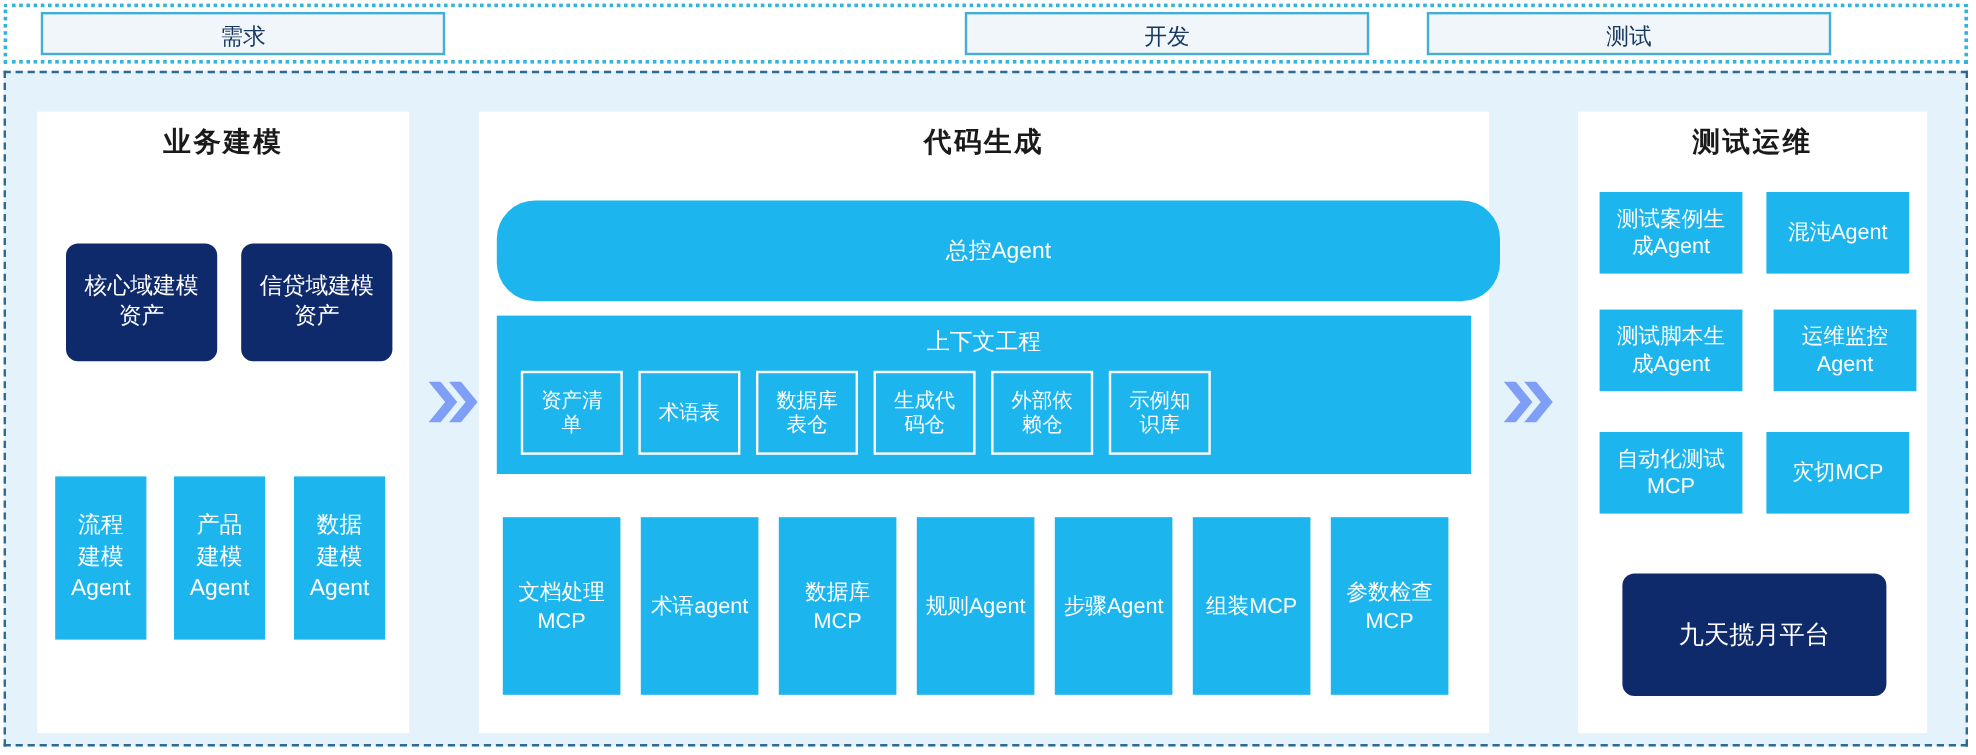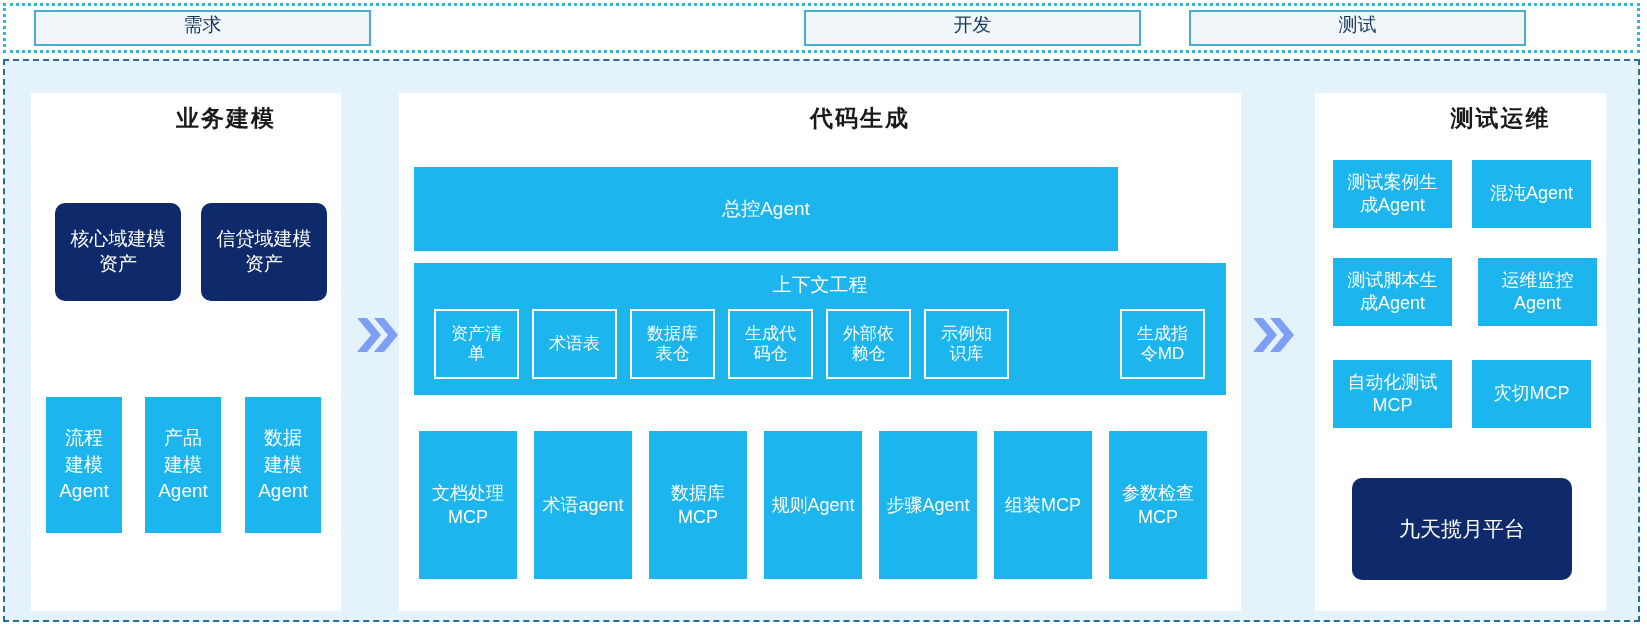--- a/index.html
+++ b/index.html
@@ -8,54 +8,54 @@
     background:#ffffff; font-family:"Liberation Sans", sans-serif;
   }
   
   .top-band {
     position:absolute; left:3px; top:3px; width:1631px; height:44px;
     border:3px dotted #35b3d9; background:#ffffff;
   }
   .stage {
     position:absolute; top:4px; height:36px; width:337px;
     background:#f0f6fa; border:2px solid #45aed6; box-sizing:border-box;
-    display:flex; align-items:flex-start; justify-content:center;
+    display:flex; align-items:flex-end; justify-content:center;
     font-size:19px; color:#17375e;
   }
   
   .main {
     position:absolute; left:3px; top:59px; width:1637px; height:563px;
     border:2px dashed #2d6a94; background:#e4f2fb; box-sizing:border-box;
   }
   .panel { position:absolute; top:32px; height:518px; background:#ffffff; }
   .panel-left  { left:26px;   width:310px; }
   .panel-mid   { left:394px;  width:842px; }
   .panel-right { left:1310px; width:291px; }
   .panel-title {
     position:absolute; top:10px; left:0; width:100%; text-align:center;
-    font-size:23px; font-weight:bold; color:#1a1a1a; letter-spacing:2px;margin-left:40px;
+    font-size:23px; font-weight:bold; color:#1a1a1a; letter-spacing:2px;
   }
   .cell {
     display:flex; align-items:center; justify-content:center;
     text-align:center; white-space:pre-line; color:#ffffff;
     box-sizing:border-box;
   }
   
   .asset-box {
     position:absolute; top:110px; width:126px; height:98px;
     background:#0f2a6a; border-radius:10px; font-size:19px; line-height:1.3;
   }
   .bm-agent {
     position:absolute; top:288px; width:76px; height:136px;
     background:#1cb5ee; font-size:19px; line-height:1.4;margin-top:16px;
   }
   
   .master-bar {
-    position:absolute; left:15px; top:74px; width:704px; height:84px;
-    background:#1cb5ee; font-size:19px;
+    position:absolute; left:15px; top:74px; width:836px; height:84px;
+    background:#1cb5ee; font-size:19px;border-radius:32px;
   }
   .ctx-band {
     position:absolute; left:15px; top:170px; width:812px; height:132px;
     background:#1cb5ee;
   }
   .ctx-title {
     position:absolute; top:9px; left:0; width:100%; text-align:center;
     color:#ffffff; font-size:19px;
   }
   .ctx-item {
@@ -130,22 +130,20 @@
 单</div>
         <div class="cell ctx-item" style="left:118px">术语表</div>
         <div class="cell ctx-item" style="left:216px">数据库
 表仓</div>
         <div class="cell ctx-item" style="left:314px">生成代
 码仓</div>
         <div class="cell ctx-item" style="left:412px">外部依
 赖仓</div>
         <div class="cell ctx-item" style="left:510px">示例知
 识库</div>
-        <div class="cell ctx-item" style="left:706px">生成指
-令MD</div>
       </div>
 
       <div class="cell tool-box" style="left:20px">文档处理
 MCP</div>
       <div class="cell tool-box" style="left:135px">术语agent</div>
       <div class="cell tool-box" style="left:250px">数据库
 MCP</div>
       <div class="cell tool-box" style="left:365px">规则Agent</div>
       <div class="cell tool-box" style="left:480px">步骤Agent</div>
       <div class="cell tool-box" style="left:595px">组装MCP</div>

